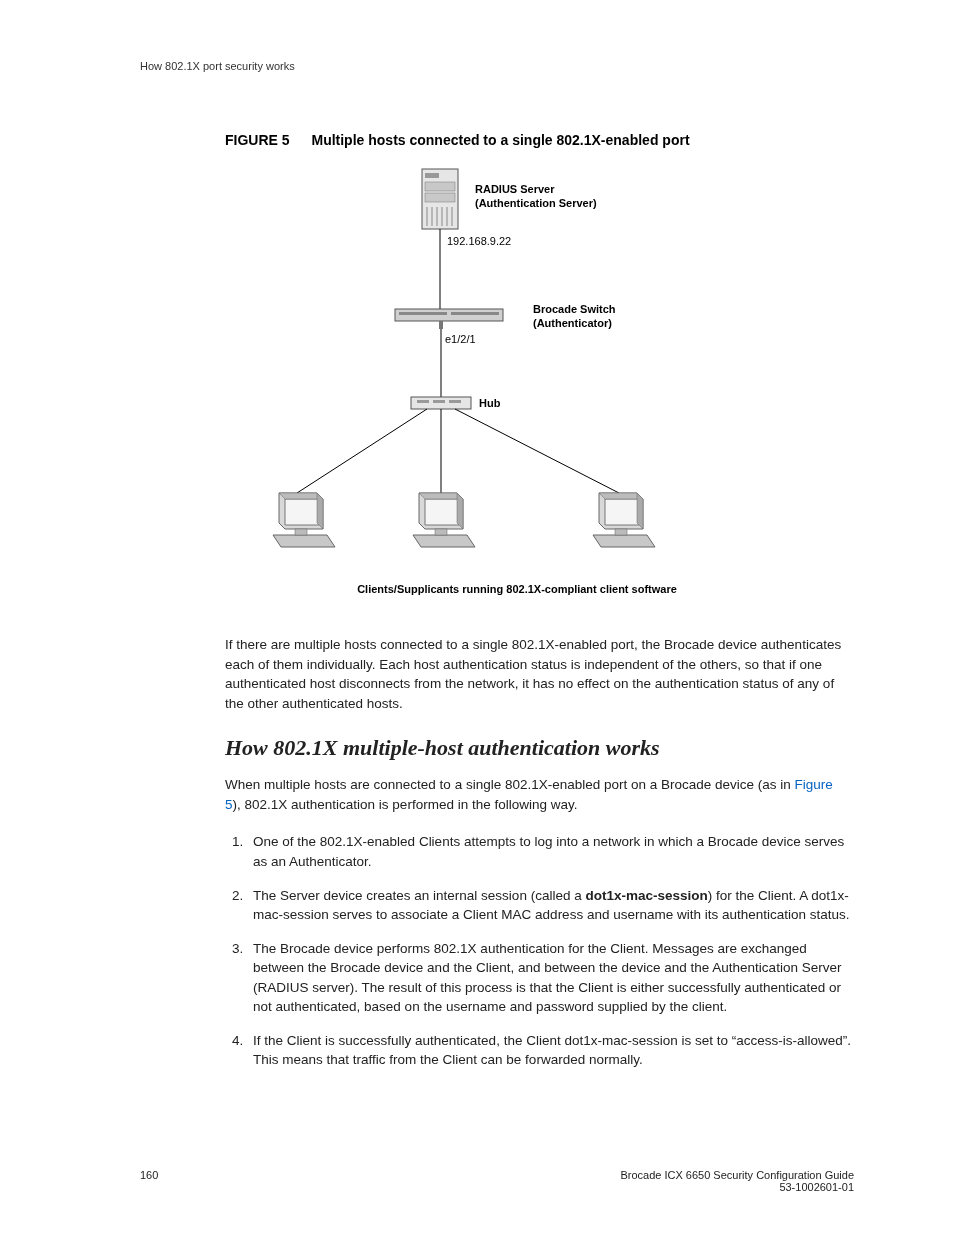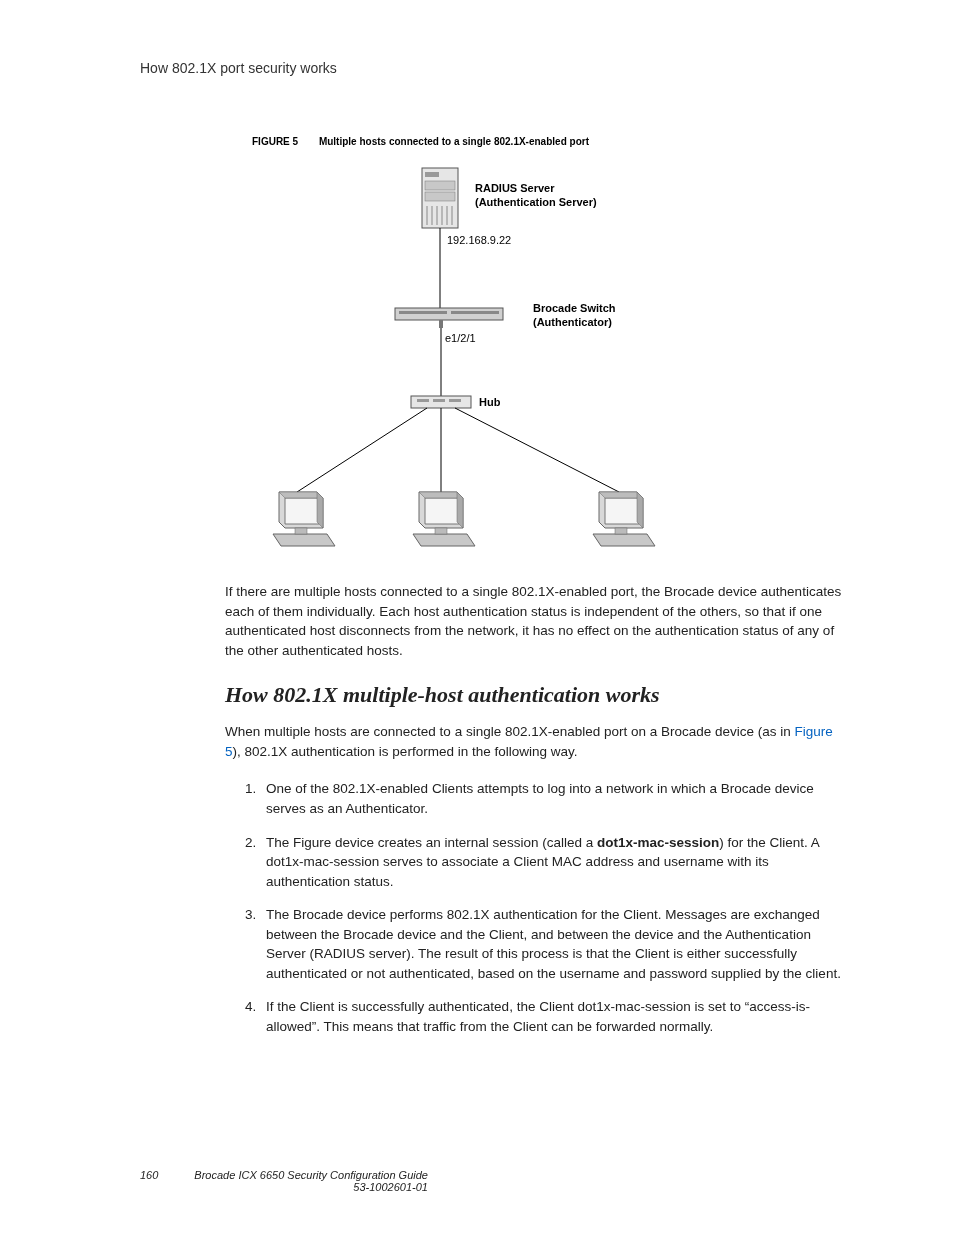--- a/index.html
+++ b/index.html
@@ -14,27 +14,27 @@
     box-sizing: border-box;
   }
   .page {
     padding: 60px 100px 60px 140px;
     box-sizing: border-box;
     width: 100%;
     height: 100%;
     position: relative;
   }
   .running-head {
-    font-size: 14px;
+    font-size: 11px;
     color: #333;
     margin-bottom: 60px;
   }
   .figure-caption {
-    font-size: 10px;
-    margin-left: 112px;
+    font-size: 14px;
+    margin-left: 85px;
     margin-bottom: 15px;
   }
   .figure-caption .fig-label {
     font-weight: bold;
     margin-right: 18px;
   }
   .fig-title { font-weight: bold; }
   .diagram-wrap {
     display: flex;
     justify-content: center;
@@ -62,30 +62,30 @@
     color: #222;
   }
   .link { color: #0563c1; }
   ol.steps {
     margin: 0 0 0 85px;
     padding-left: 22px;
     font-size: 13.5px;
     line-height: 1.45;
     color: #222;
   }
-  ol.steps li { margin-bottom: 14px; padding-left: 6px; margin-left: 13px; }
+  ol.steps li { margin-bottom: 14px; padding-left: 6px; }
   .bolditalic { font-weight: bold; }
   .footer {
     position: absolute;
     bottom: 42px;
     left: 140px;
     right: 100px;
     font-size: 11px;
-    font-style: italic;
     display: flex;
+    justify-content: space-between;
     color: #222;
   }
   .footer .right { text-align: right; margin-left: 36px; }
   svg text { font-family: Arial, Helvetica, sans-serif; }
 </style>
 </head>
 <body>
 
 <div class="page">
 
@@ -163,33 +163,34 @@
         <polygon points="6,0 44,0 50,6 50,36 12,36 6,30" fill="#d8d8d8" stroke="#666" stroke-width="1"></polygon>
         <polygon points="12,6 46,6 46,32 12,32" fill="#f5f5f5" stroke="#777" stroke-width="1"></polygon>
         <polygon points="12,6 6,0 44,0 50,6" fill="#bcbcbc" stroke="#666" stroke-width="0.5"></polygon>
         <polygon points="50,6 44,0 44,30 50,36" fill="#aaaaaa" stroke="#666" stroke-width="0.5"></polygon>
         <polygon points="0,42 54,42 62,54 8,54" fill="#c8c8c8" stroke="#666" stroke-width="1"></polygon>
         <rect x="22" y="36" width="12" height="6" fill="#bbb" stroke="#666" stroke-width="0.5"></rect>
       </g>
     </svg>
   </div>
 
+  <div class="clients-caption">Clients/Supplicants running 802.1X-compliant client software</div>
 
   <p class="body-text">If there are multiple hosts connected to a single 802.1X-enabled port, the Brocade device authenticates each of them individually. Each host authentication status is independent of the others, so that if one authenticated host disconnects from the network, it has no effect on the authentication status of any of the other authenticated hosts.</p>
 
   <div class="h2-italic">How 802.1X multiple-host authentication works</div>
 
   <p class="body-text">
     <span>When multiple hosts are connected to a single 802.1X-enabled port on a Brocade device (as in </span><span class="link">Figure 5</span><span>), 802.1X authentication is performed in the following way.</span>
   </p>
 
   <ol class="steps">
     <li>One of the 802.1X-enabled Clients attempts to log into a network in which a Brocade device serves as an Authenticator.</li>
     <li>
-      <span>The Figure device creates an internal session (called a </span><span class="bolditalic">dot1x-mac-session</span><span>) for the Client. A dot1x-mac-session serves to associate a Client MAC address and username with its authentication status.</span>
+      <span>The Server device creates an internal session (called a </span><span class="bolditalic">dot1x-mac-session</span><span>) for the Client. A dot1x-mac-session serves to associate a Client MAC address and username with its authentication status.</span>
     </li>
     <li>The Brocade device performs 802.1X authentication for the Client. Messages are exchanged between the Brocade device and the Client, and between the device and the Authentication Server (RADIUS server). The result of this process is that the Client is either successfully authenticated or not authenticated, based on the username and password supplied by the client.</li>
     <li>If the Client is successfully authenticated, the Client dot1x-mac-session is set to “access-is-allowed”. This means that traffic from the Client can be forwarded normally.</li>
   </ol>
 
   <div class="footer">
     <div>160</div>
     <div class="right">
       <div>Brocade ICX 6650 Security Configuration Guide</div>
       <div>53-1002601-01</div>

